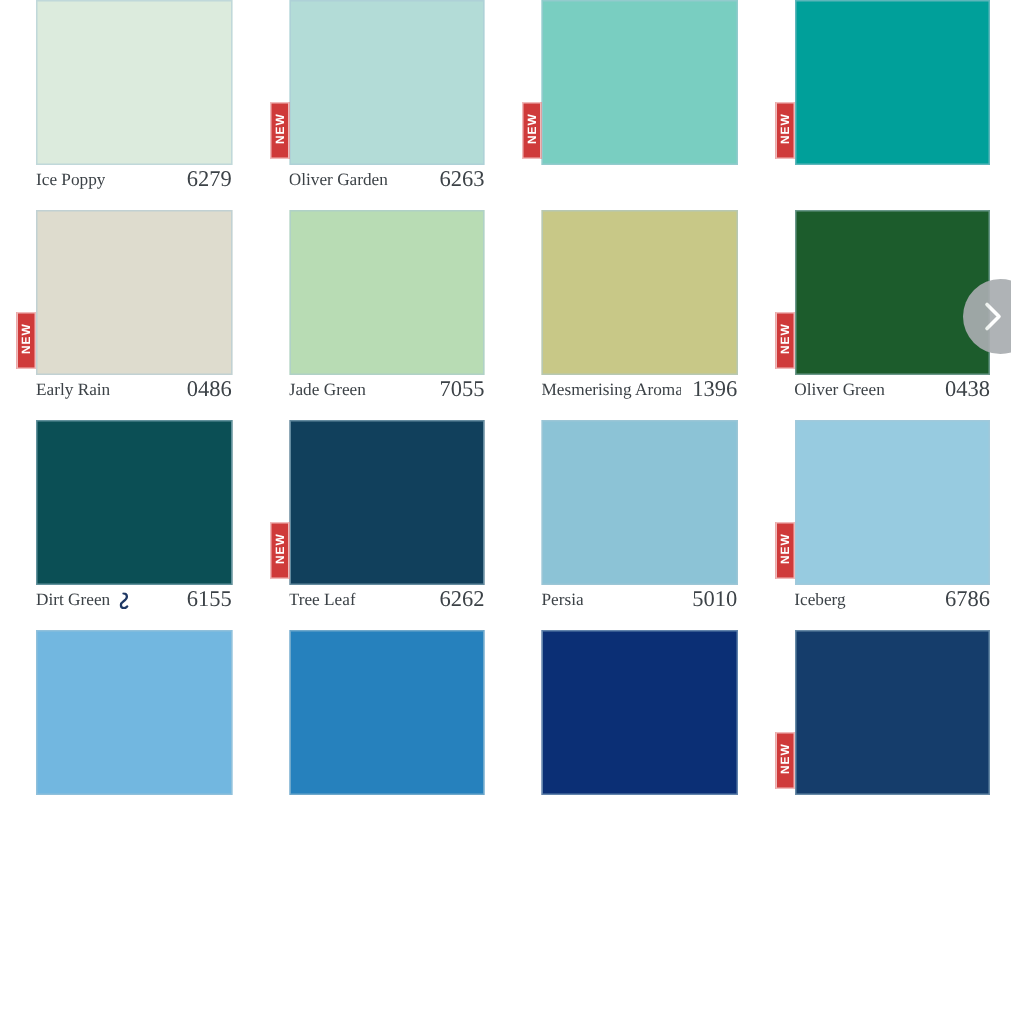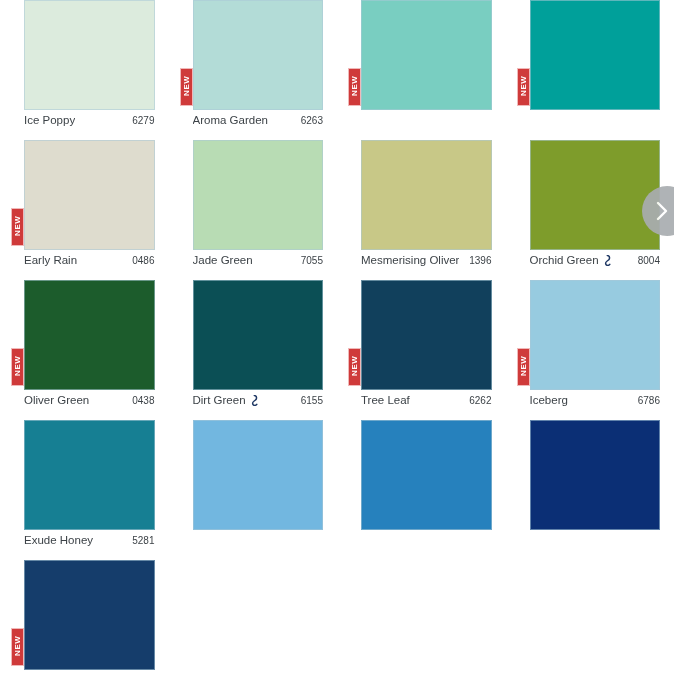--- a/index.html
+++ b/index.html
@@ -61,32 +61,33 @@
     overflow:hidden;
   }
 
   .meta{
     margin:0 14px 0 24px;
     height:20px;
     display:flex;
     align-items:center;
     justify-content:space-between;
     gap:8px;
+    font-family:Liberation Serif, serif;
   }
   .name{
     font-size:11.5px;
     color:#3c4247;
     white-space:nowrap;
     overflow:hidden;
     display:flex;
     align-items:center;
     gap:4px;
   }
   .code{
-    font-size:10px;
+    font-size:15px;
     color:#3c4247;
     white-space:nowrap;
   }
   .brush-icon{
     display:inline-block;
     width:9px;height:12px;
     flex:none;
     position:relative;
     top:1px;
   }
@@ -121,21 +122,21 @@
         <div class="code">6279</div>
       </div>
     </div>
     <div class="cell">
       <div class="sw-wrap">
         <div class="swatch" title="Aroma Garden" style="background: rgb(179, 220, 215);"></div>
         <div class="new-badge" style="background: rgb(207, 58, 58);">NEW</div>
       </div>
       <div class="meta">
         <div class="name">
-          <span>Aroma Garden</span>
+          <span>Oliver Garden</span>
         </div>
         <div class="code">6263</div>
       </div>
     </div>
     <div class="cell">
       <div class="sw-wrap">
         <div class="swatch" title="Crystal Shade" style="background: rgb(121, 206, 193);"></div>
         <div class="new-badge" style="background: rgb(207, 58, 58);">NEW</div>
       </div>
     </div>
@@ -167,37 +168,23 @@
         </div>
         <div class="code">7055</div>
       </div>
     </div>
     <div class="cell">
       <div class="sw-wrap">
         <div class="swatch" title="Mesmerising Beige" style="background: rgb(200, 200, 135);"></div>
       </div>
       <div class="meta">
         <div class="name">
-          <span>Mesmerising Oliver</span>
+          <span>Mesmerising Aroma</span>
         </div>
         <div class="code">1396</div>
-      </div>
-    </div>
-    <div class="cell">
-      <div class="sw-wrap">
-        <div class="swatch" title="Orchid Green" style="background: rgb(126, 156, 43);"></div>
-      </div>
-      <div class="meta">
-        <div class="name">
-          <span>Orchid Green</span>
-          <span class="brush-icon"><svg width="9" height="12" viewBox="0 0 9 12">
-              <path d="M4.3 0.6c1.6 0 2.3 1.1 2.3 2.3 0 1.5-1.2 2.3-2.4 3.1-1 .7-1.6 1.3-1.6 2.3 0 1.2 .9 2.1 2.1 2.1 1 0 1.7-.5 2.1-1.1" fill="none" stroke="#1f3864" stroke-width="1.5" stroke-linecap="round"></path>
-            </svg></span>
-        </div>
-        <div class="code">8004</div>
       </div>
     </div>
     <div class="cell">
       <div class="sw-wrap">
         <div class="swatch" title="Oliver Green" style="background: rgb(28, 92, 44);"></div>
         <div class="new-badge" style="background: rgb(207, 58, 58);">NEW</div>
       </div>
       <div class="meta">
         <div class="name">
           <span>Oliver Green</span>
@@ -226,39 +213,39 @@
       </div>
       <div class="meta">
         <div class="name">
           <span>Tree Leaf</span>
         </div>
         <div class="code">6262</div>
       </div>
     </div>
     <div class="cell">
       <div class="sw-wrap">
+        <div class="swatch" title="Persia" style="background: rgb(140, 195, 214);"></div>
+      </div>
+      <div class="meta">
+        <div class="name">
+          <span>Persia</span>
+        </div>
+        <div class="code">5010</div>
+      </div>
+    </div>
+    <div class="cell">
+      <div class="sw-wrap">
         <div class="swatch" title="Iceberg" style="background: rgb(151, 203, 224);"></div>
         <div class="new-badge" style="background: rgb(207, 58, 58);">NEW</div>
       </div>
       <div class="meta">
         <div class="name">
           <span>Iceberg</span>
         </div>
         <div class="code">6786</div>
-      </div>
-    </div>
-    <div class="cell">
-      <div class="sw-wrap">
-        <div class="swatch" title="Exude Honey" style="background: rgb(22, 127, 147);"></div>
-      </div>
-      <div class="meta">
-        <div class="name">
-          <span>Exude Honey</span>
-        </div>
-        <div class="code">5281</div>
       </div>
     </div>
     <div class="cell">
       <div class="sw-wrap">
         <div class="swatch" title="" style="background: rgb(114, 183, 224);"></div>
       </div>
       <div class="meta">
         <div class="name">
           <span></span>
         </div>

